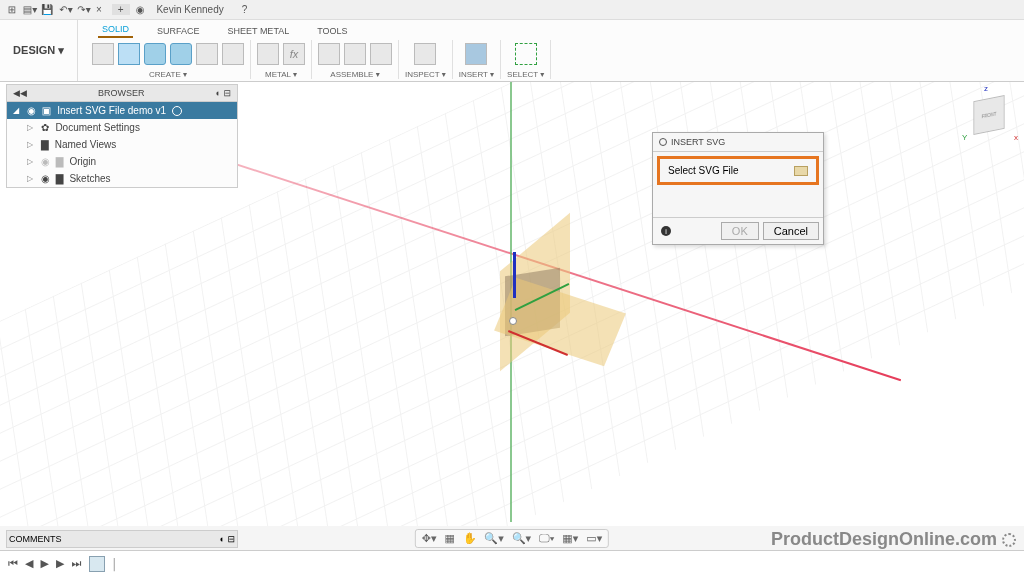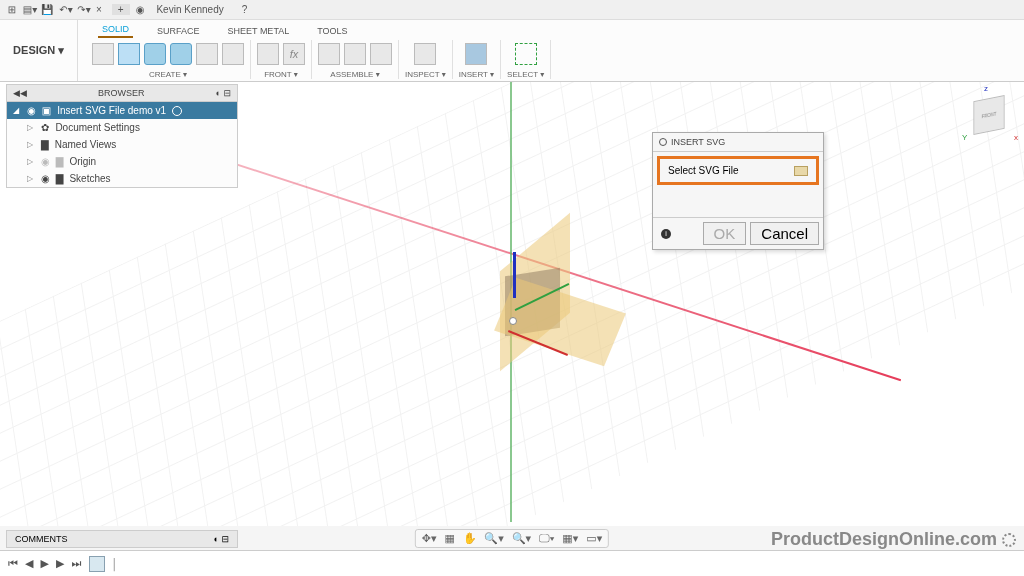--- a/index.html
+++ b/index.html
@@ -63,25 +63,25 @@
 
 
 .dialog { position: absolute; left: 652px; top: 132px; width: 172px; background: #f6f6f6; border: 1px solid #aaa; font-size: 10px; box-shadow: 2px 2px 4px rgba(0,0,0,.15); }
 .dialog .dhdr { padding: 4px 6px; font-size: 9px; color: #444; border-bottom: 1px solid #ccc; display:flex; align-items:center; gap:4px; }
 .dialog .dhdr .gear { width:8px; height:8px; border-radius:50%; border:1px solid #555; }
 .dialog .selectrow { margin: 4px; padding: 6px 8px; border: 3px solid #e67520; display: flex; justify-content: space-between; align-items: center; }
 .dialog .folder { width: 14px; height: 10px; background: #e8d8a8; border: 1px solid #b8a060; display:inline-block; }
 .dialog .spacer { height: 28px; }
 .dialog .btns { border-top: 1px solid #ccc; padding: 4px; display: flex; justify-content: flex-end; gap: 4px; align-items: center; }
 .dialog .btns .info { margin-right: auto; width:10px; height:10px; border-radius:50%; background:#333; color:#fff; font-size:7px; display:flex; align-items:center; justify-content:center; margin-left:4px; }
-.dialog button { font-size: 15px; padding: 2px 10px; background: #f0f0f0; border: 1px solid #aaa; }
+.dialog button { font-size: 11px; padding: 2px 10px; background: #f0f0f0; border: 1px solid #aaa; }
 .dialog button:disabled { color: #aaa; }
 
 
-.comments { position: absolute; left: 6px; bottom: 28px; width: 232px; background: #e8e8e8; border: 1px solid #ccc; font-size: 9px; padding: 3px 8px; display: flex; justify-content: space-between; }
+.comments { position: absolute; left: 6px; bottom: 28px; width: 232px; background: #e8e8e8; border: 1px solid #ccc; font-size: 9px; padding: 3px 2px; display: flex; justify-content: space-between; }
 .viewbar { position: absolute; left: 50%; bottom: 28px; transform: translateX(-50%); background: #f8f8f8; border: 1px solid #ccc; border-radius: 3px; padding: 2px 6px; display: flex; gap: 8px; font-size: 11px; color: #666; }
 .viewbar span { cursor: pointer; }
 .timeline { position: absolute; left: 0; bottom: 0; right: 0; height: 26px; background: #fff; border-top: 1px solid #ccc; display: flex; align-items: center; padding: 0 6px; gap: 6px; font-size: 11px; color: #555; }
 .timeline .play span { cursor: pointer; padding: 0 2px; }
 .timeline .marker { width: 16px; height: 16px; background: #d8e8f0; border: 1px solid #88a0b0; }
 .watermark { position: absolute; right: 8px; bottom: 26px; font-size: 18px; font-weight: bold; color: #888; }
 .watermark-gear { display:inline-block; width:14px; height:14px; border:2px dotted #888; border-radius:50%; vertical-align:middle; }
 </style>
 </head>
 <body>
@@ -122,21 +122,21 @@
           <span class="ico-gen"></span>
           <span class="ico-gen"></span>
         </div>
         <span class="lbl">CREATE ▾</span>
       </div>
       <div class="toolgroup">
         <div class="icons">
           <span class="ico-gen"></span>
           <span class="ico-gen" style="display:flex;align-items:center;justify-content:center;font-style:italic;font-size:11px;color:#888;">fx</span>
         </div>
-        <span class="lbl">FRONT ▾</span>
+        <span class="lbl">METAL ▾</span>
       </div>
       <div class="toolgroup">
         <div class="icons">
           <span class="ico-gen"></span>
           <span class="ico-gen"></span>
           <span class="ico-gen"></span>
         </div>
         <span class="lbl">ASSEMBLE ▾</span>
       </div>
       <div class="toolgroup">

